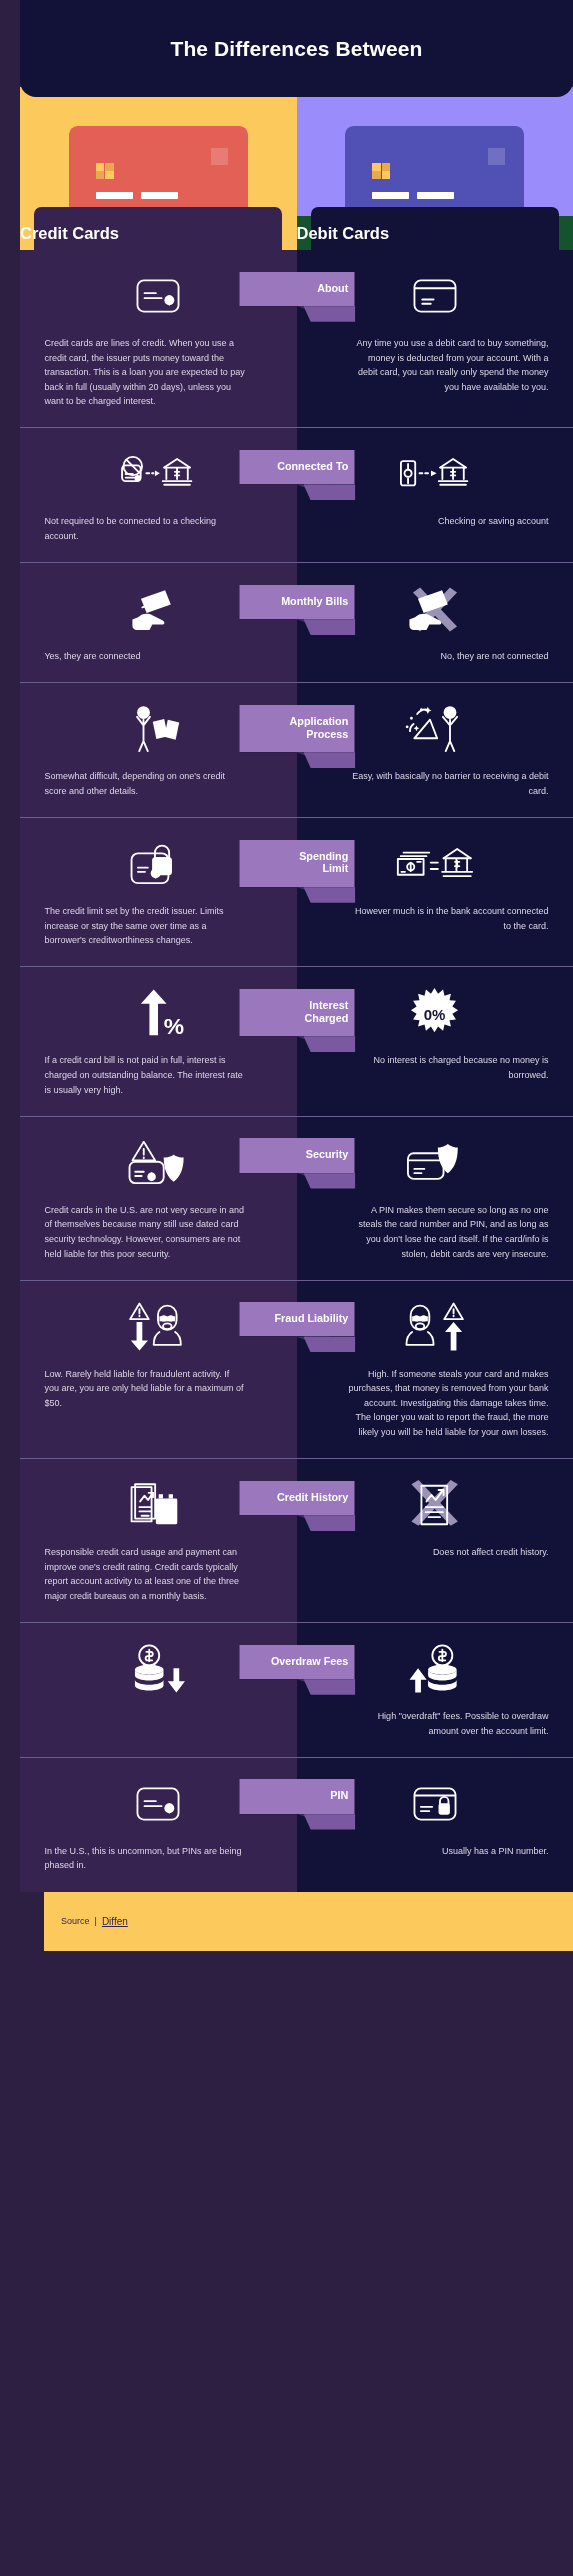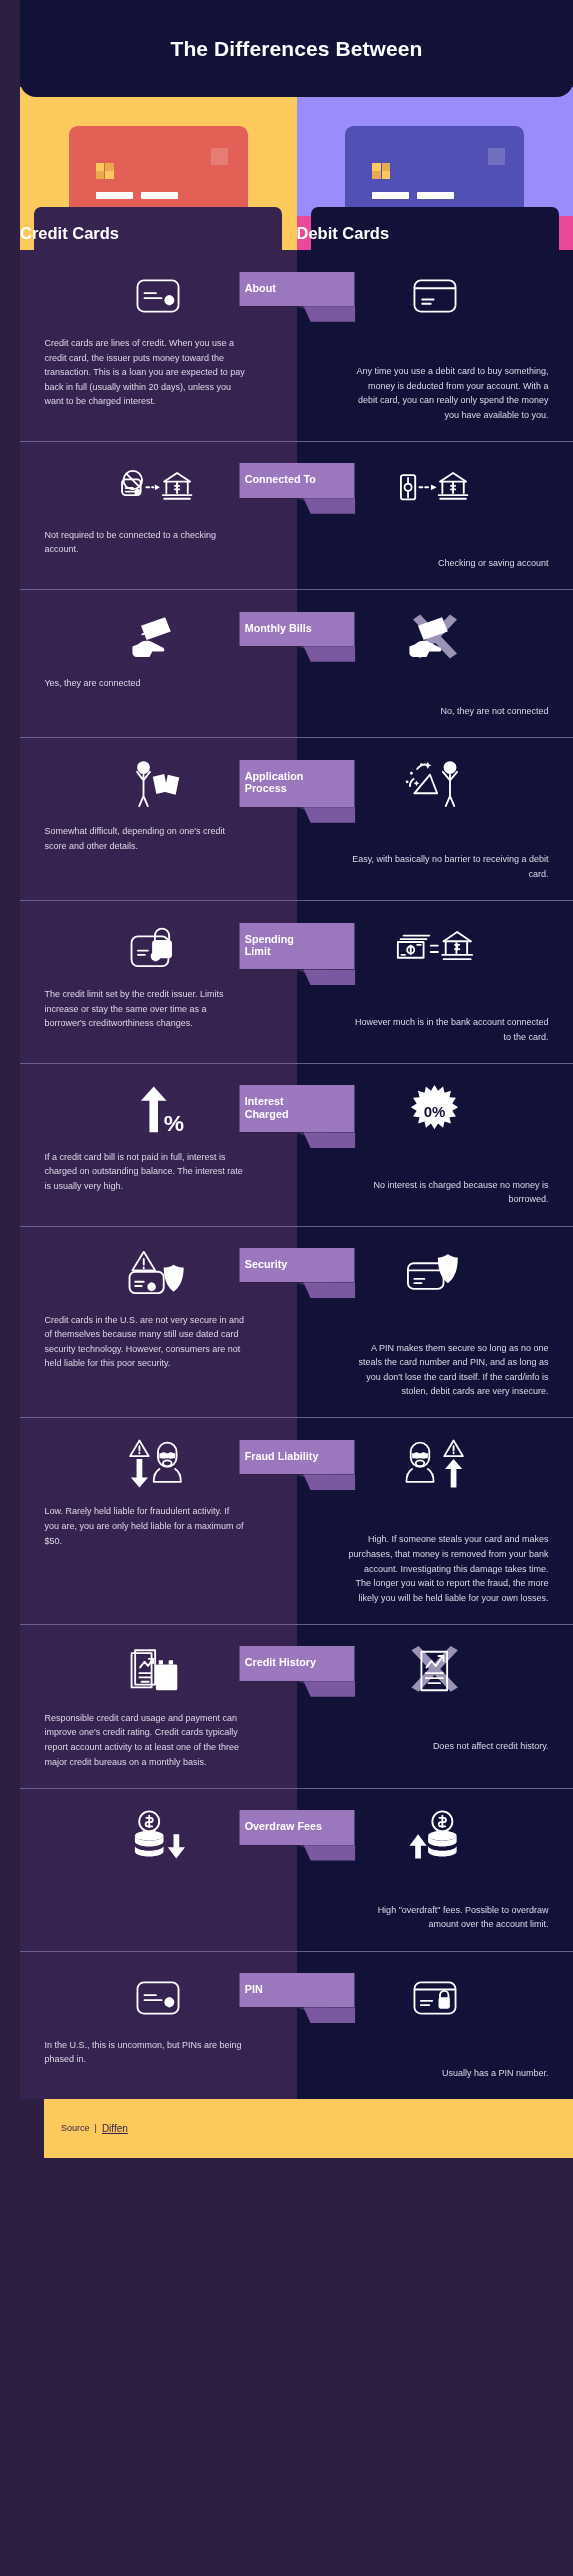--- a/index.html
+++ b/index.html
@@ -89,41 +89,41 @@
     display:flex; align-items:center; 
   }
   .titlebar-half .plate {
     position:absolute;
     left:14.3px; right:14.3px; top:-9.3px; bottom:-11.5px;
     border-top-left-radius:7.2px; border-top-right-radius:7.2px;
   }
   .tl .plate { background:#372350; }
   .tr .plate { background:#121238; }
   .tl { background:#fbc95c; }
-  .tr { background:#ec4899; }
+  .tr { background:#14532d; }
   .col-title {
     position:relative; z-index:2;
     color:#ffffff; font-size:16.5px; font-weight:bold;
   }
 
   
   .rows { position:relative; }
   .row {
     position:relative;
     display:flex;
     border-top:0.7px solid #6a6090;
   }
   .row:first-child { border-top:none; }
   .cell {
     width:287px;
     padding:16px 24.4px 18.6px;
     display:flex; flex-direction:column; align-items:center;
   }
   .cell.left  { background:#372350; }
-  .cell.right { background:#121238;gap:28px; }
+  .cell.right { background:#121238; }
   .cell.left  .cell-text { text-align:left;  align-self:flex-start; }
   .cell.right .cell-text { text-align:right; align-self:flex-end; }
   .icon-wrap {
     height:60px;
     display:flex; align-items:center; justify-content:center;
     margin-bottom:10px;
   }
   .cell-text {
     color:#ded9e8;
     font-size:9px;
@@ -139,21 +139,21 @@
     top:21.5px;
     width:115px;
     z-index:9;
   }
   .badge-plate {
     position:relative;
     background:#9b77bd;
     color:#ffffff;
     font-size:10.8px;
     font-weight:bold;
-    text-align:left;
+    text-align:right;
     line-height:1.18;
     padding:10px 5.7px 11.5px;
     box-shadow:0 0.7px 0 rgba(0,0,0,.18);
   }
   .badge-tail {
     position:absolute;
     right:-1.4px; top:100%;
     width:52px; height:16px;
     background:#7a59a0;
     clip-path:polygon(0 0, 100% 0, 100% 100%, 14% 100%);

